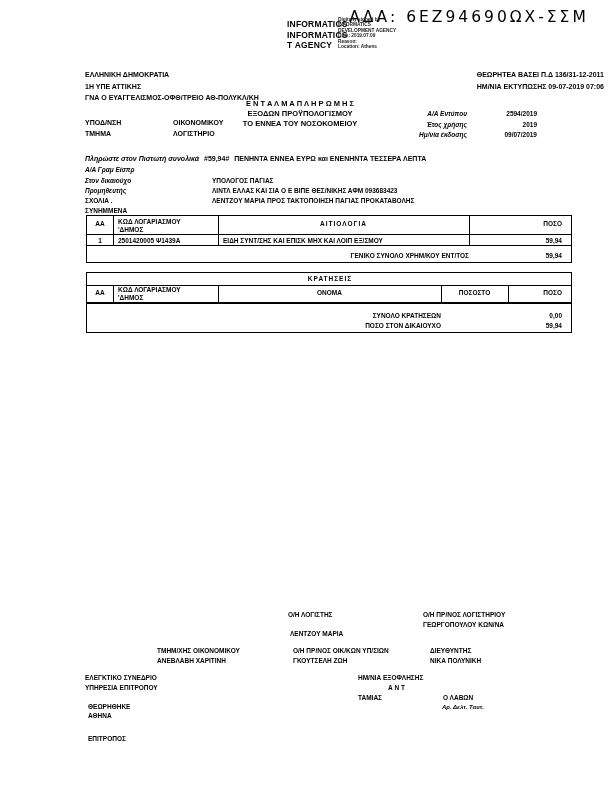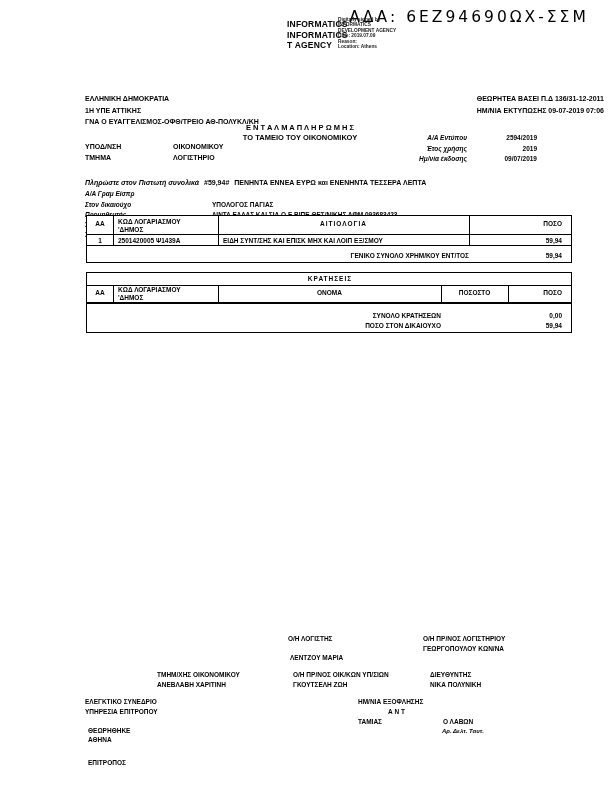--- a/index.html
+++ b/index.html
@@ -4,21 +4,21 @@
 <style>
   * { margin:0; padding:0; box-sizing:border-box; }
   html,body { background:#ffffff; }
   body {
     width:612px; height:792px;
     font-family:"Liberation Sans", sans-serif;
     color:#000;
   }
   .page { position:relative; width:612px; height:792px; background:#fff; overflow:hidden; }
   .abs  { position:absolute; white-space:nowrap; }
-  .b    { font-weight:bold;margin-top:24px; }
+  .b    { font-weight:bold; }
   .i    { font-style:italic; }
   .t65  { font-size:6.5px; }
   .t7   { font-size:7px; }
   .t75  { font-size:7.5px; }
   .ctr  { text-align:center; }
   .rt   { text-align:right; }
   .ada  {
     font-family:"DejaVu Sans", sans-serif;
     font-size:15.5px; letter-spacing:3px; text-align:center;
   }
@@ -59,21 +59,22 @@
     <div>ΓΝΑ Ο ΕΥΑΓΓΕΛΙΣΜΟΣ-ΟΦΘ/ΤΡΕΙΟ ΑΘ-ΠΟΛΥΚΛ/ΚΗ</div>
   </div>
 
   <div class="abs t7 b rt orgblk" style="right:8px; top:69px;">
     <div>ΘΕΩΡΗΤΕΑ ΒΑΣΕΙ Π.Δ 136/31-12-2011</div>
     <div>ΗΜ/ΝΙΑ ΕΚΤΥΠΩΣΗΣ 09-07-2019 07:06</div>
   </div>
 
   <div class="abs t75 b ctr titleblk" style="left:170px; top:99px; width:260px;">
     <div>Ε Ν Τ Α Λ Μ Α   Π Λ Η Ρ Ω Μ Η Σ</div>
-    <div>ΤΟ ΤΑΜΕΙΟ ΤΟΥ ΟΙΚΟΝΟΜΙΚΟΥ</div>
+    <div>ΕΞΟΔΩΝ ΠΡΟΫΠΟΛΟΓΙΣΜΟΥ</div>
+    <div>ΤΟ ΕΝΝΕΑ ΤΟΥ ΝΟΣΟΚΟΜΕΙΟΥ</div>
   </div>
 
   <div class="abs t7 b" style="left:85px;  top:119px;">ΥΠΟΔ/ΝΣΗ</div>
   <div class="abs t7 b" style="left:173px; top:119px;">ΟΙΚΟΝΟΜΙΚΟΥ</div>
   <div class="abs t7 b" style="left:85px;  top:129.5px;">ΤΜΗΜΑ</div>
   <div class="abs t7 b" style="left:173px; top:129.5px;">ΛΟΓΙΣΤΗΡΙΟ</div>
 
   <div class="abs t65 b i rt" style="left:380px; top:110px;   width:87px;">Α/Α Εντύπου</div>
   <div class="abs t65 b rt" style="left:440px; top:110px;   width:97px;">2594/2019</div>
   <div class="abs t65 b i rt" style="left:380px; top:120.5px; width:87px;">Έτος χρήσης</div>

